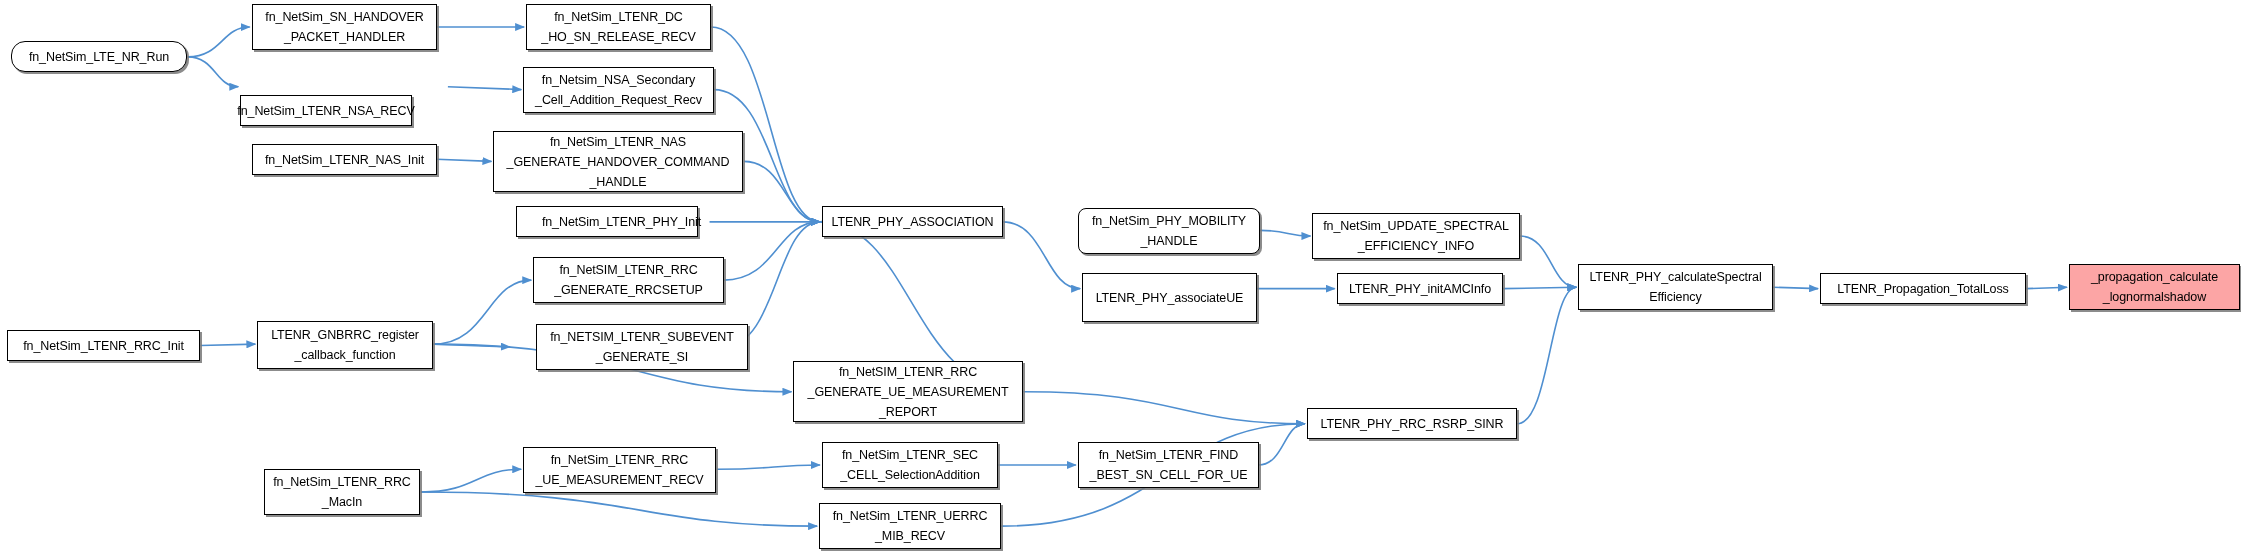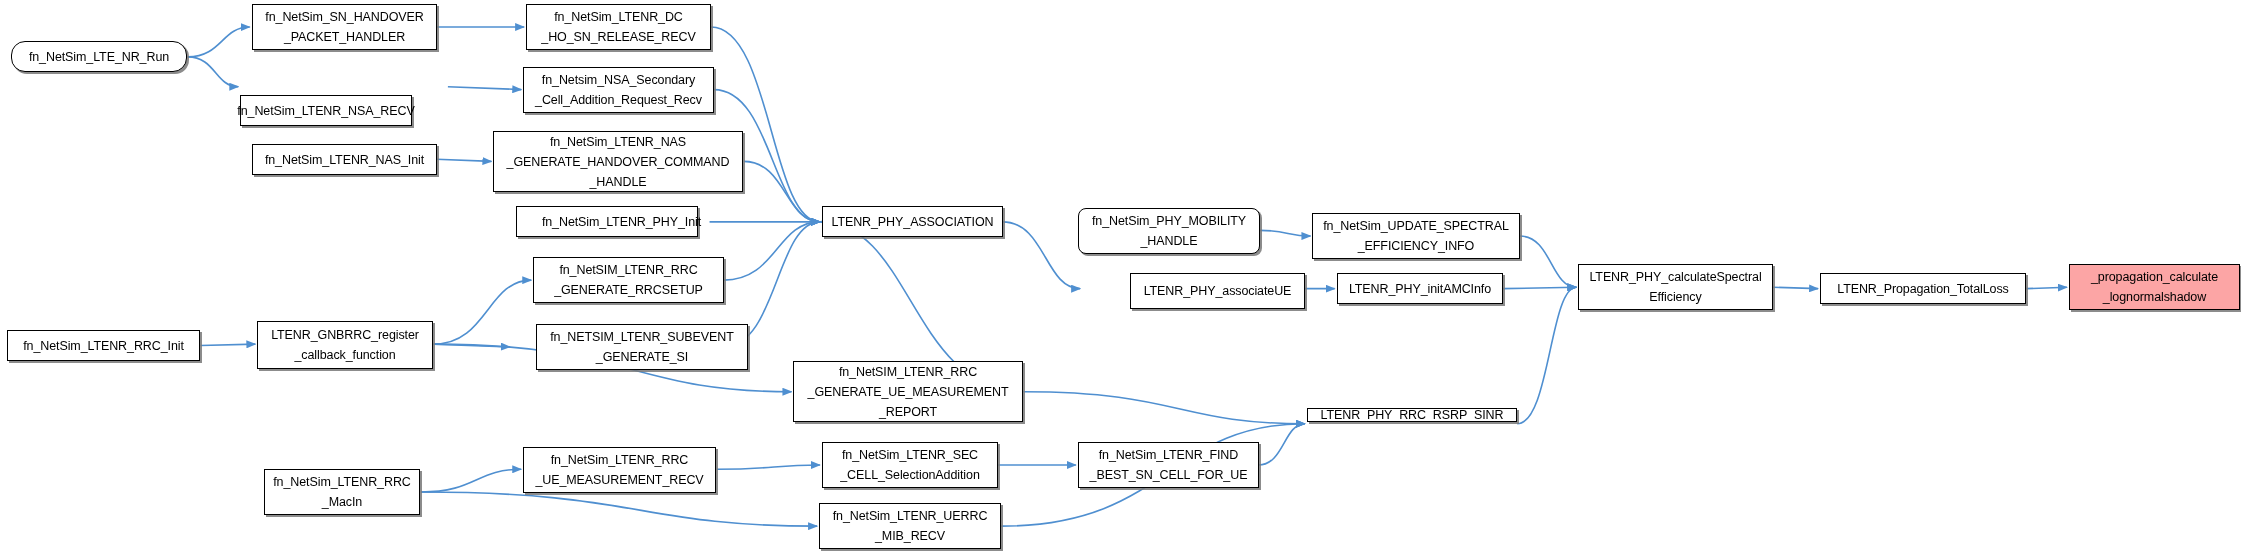--- a/index.html
+++ b/index.html
@@ -107,30 +107,30 @@
     <div class="node" style="left: 7px; top: 330px; width: 193px; height: 31px;">fn_NetSim_LTENR_RRC_Init</div>
     <div class="node" style="left: 257px; top: 321px; width: 176px; height: 48px;">LTENR_GNBRRC_register
 _callback_function</div>
     <div class="node" style="left: 512px; top: 324px; width: 212px; height: 46px; margin-left: 24px;">fn_NETSIM_LTENR_SUBEVENT
 _GENERATE_SI</div>
     <div class="node" style="left: 793px; top: 361px; width: 230px; height: 61px;">fn_NetSIM_LTENR_RRC
 _GENERATE_UE_MEASUREMENT
 _REPORT</div>
     <div class="node" style="left: 1078px; top: 208px; width: 182px; height: 46px; border-radius: 8px;">fn_NetSim_PHY_MOBILITY
 _HANDLE</div>
-    <div class="node" style="left: 1130px; top: 273px; width: 175px; height: 36px;">LTENR_PHY_associateUE</div>
+    <div class="node" style="left: 1082px; top: 273px; width: 175px; height: 49px;">LTENR_PHY_associateUE</div>
     <div class="node" style="left: 1312px; top: 213px; width: 208px; height: 46px;">fn_NetSim_UPDATE_SPECTRAL
 _EFFICIENCY_INFO</div>
     <div class="node" style="left: 1337px; top: 273px; width: 166px; height: 31px;">LTENR_PHY_initAMCInfo</div>
     <div class="node" style="left: 1578px; top: 264px; width: 195px; height: 46px;">LTENR_PHY_calculateSpectral
 Efficiency</div>
     <div class="node" style="left: 1820px; top: 273px; width: 206px; height: 31px;">LTENR_Propagation_TotalLoss</div>
     <div class="node highlight" style="left: 2069px; top: 264px; width: 171px; height: 46px; background: #fca5a5;">_propagation_calculate
 _lognormalshadow</div>
-    <div class="node" style="left: 1307px; top: 408px; width: 210px; height: 14px;">LTENR_PHY_RRC_RSRP_SINR</div>
+    <div class="node" style="left: 1307px; top: 408px; width: 210px; height: 31px;">LTENR_PHY_RRC_RSRP_SINR</div>
     <div class="node" style="left: 523px; top: 447px; width: 193px; height: 46px;">fn_NetSim_LTENR_RRC
 _UE_MEASUREMENT_RECV</div>
     <div class="node" style="left: 822px; top: 442px; width: 176px; height: 46px;">fn_NetSim_LTENR_SEC
 _CELL_SelectionAddition</div>
     <div class="node" style="left: 1078px; top: 442px; width: 181px; height: 46px;">fn_NetSim_LTENR_FIND
 _BEST_SN_CELL_FOR_UE</div>
     <div class="node" style="left: 264px; top: 469px; width: 156px; height: 46px;">fn_NetSim_LTENR_RRC
 _MacIn</div>
     <div class="node" style="left: 819px; top: 503px; width: 182px; height: 46px;">fn_NetSim_LTENR_UERRC
 _MIB_RECV</div>

